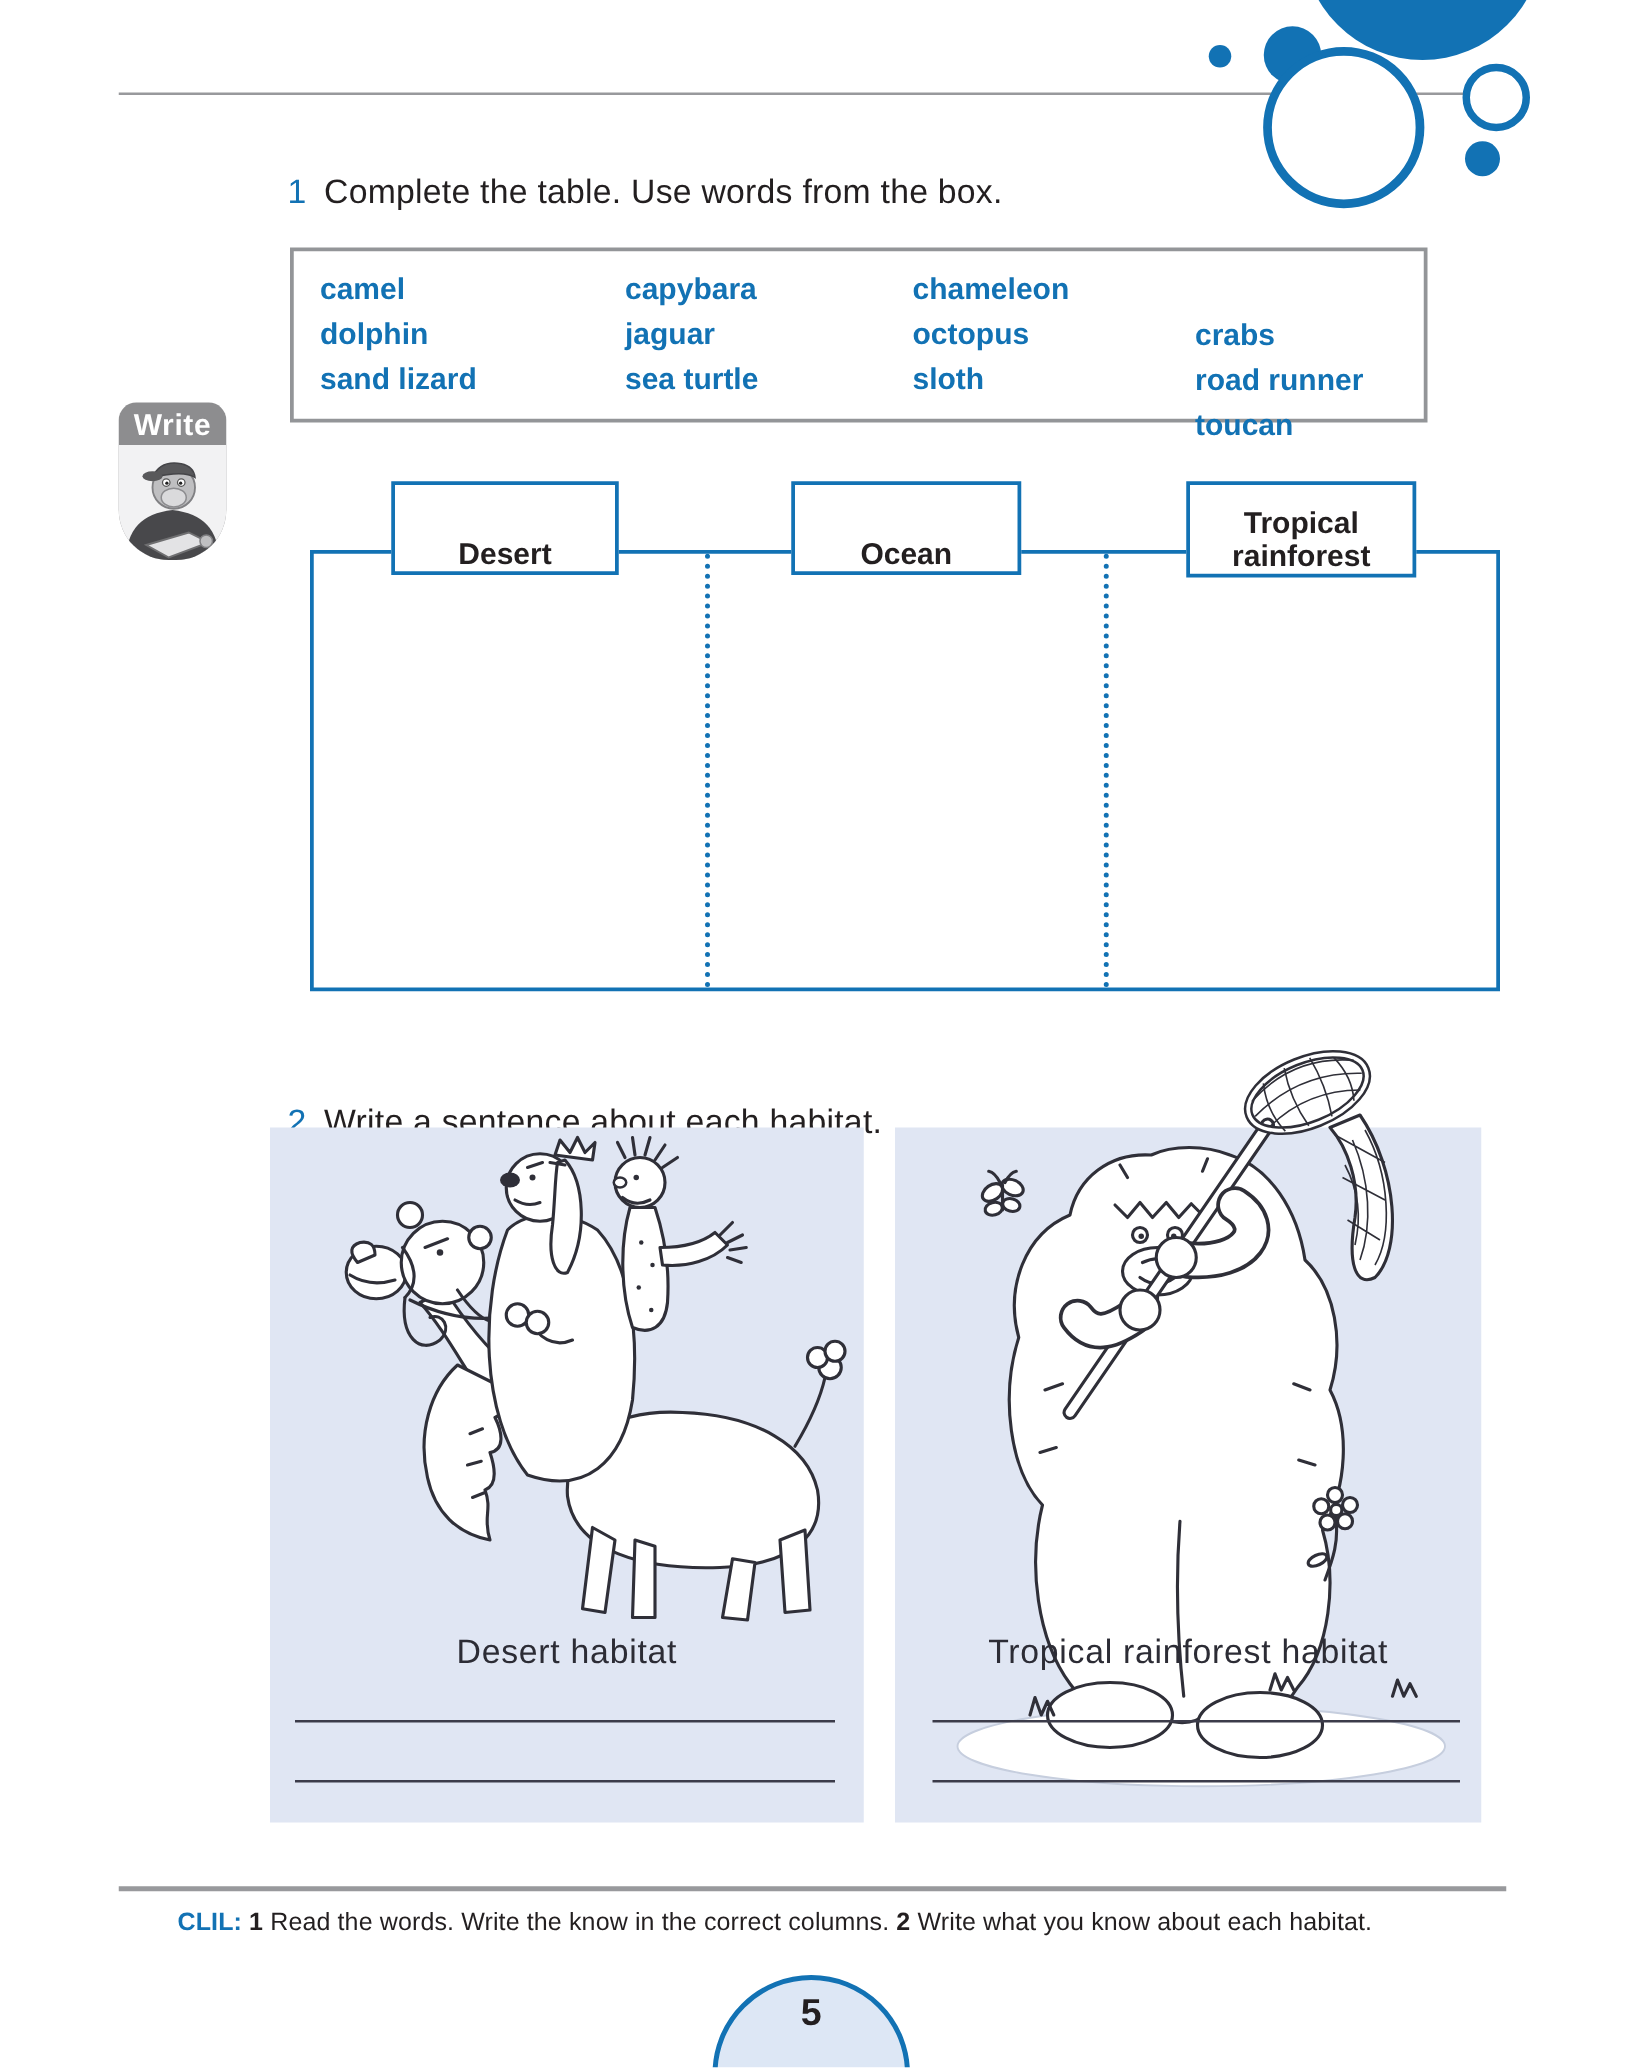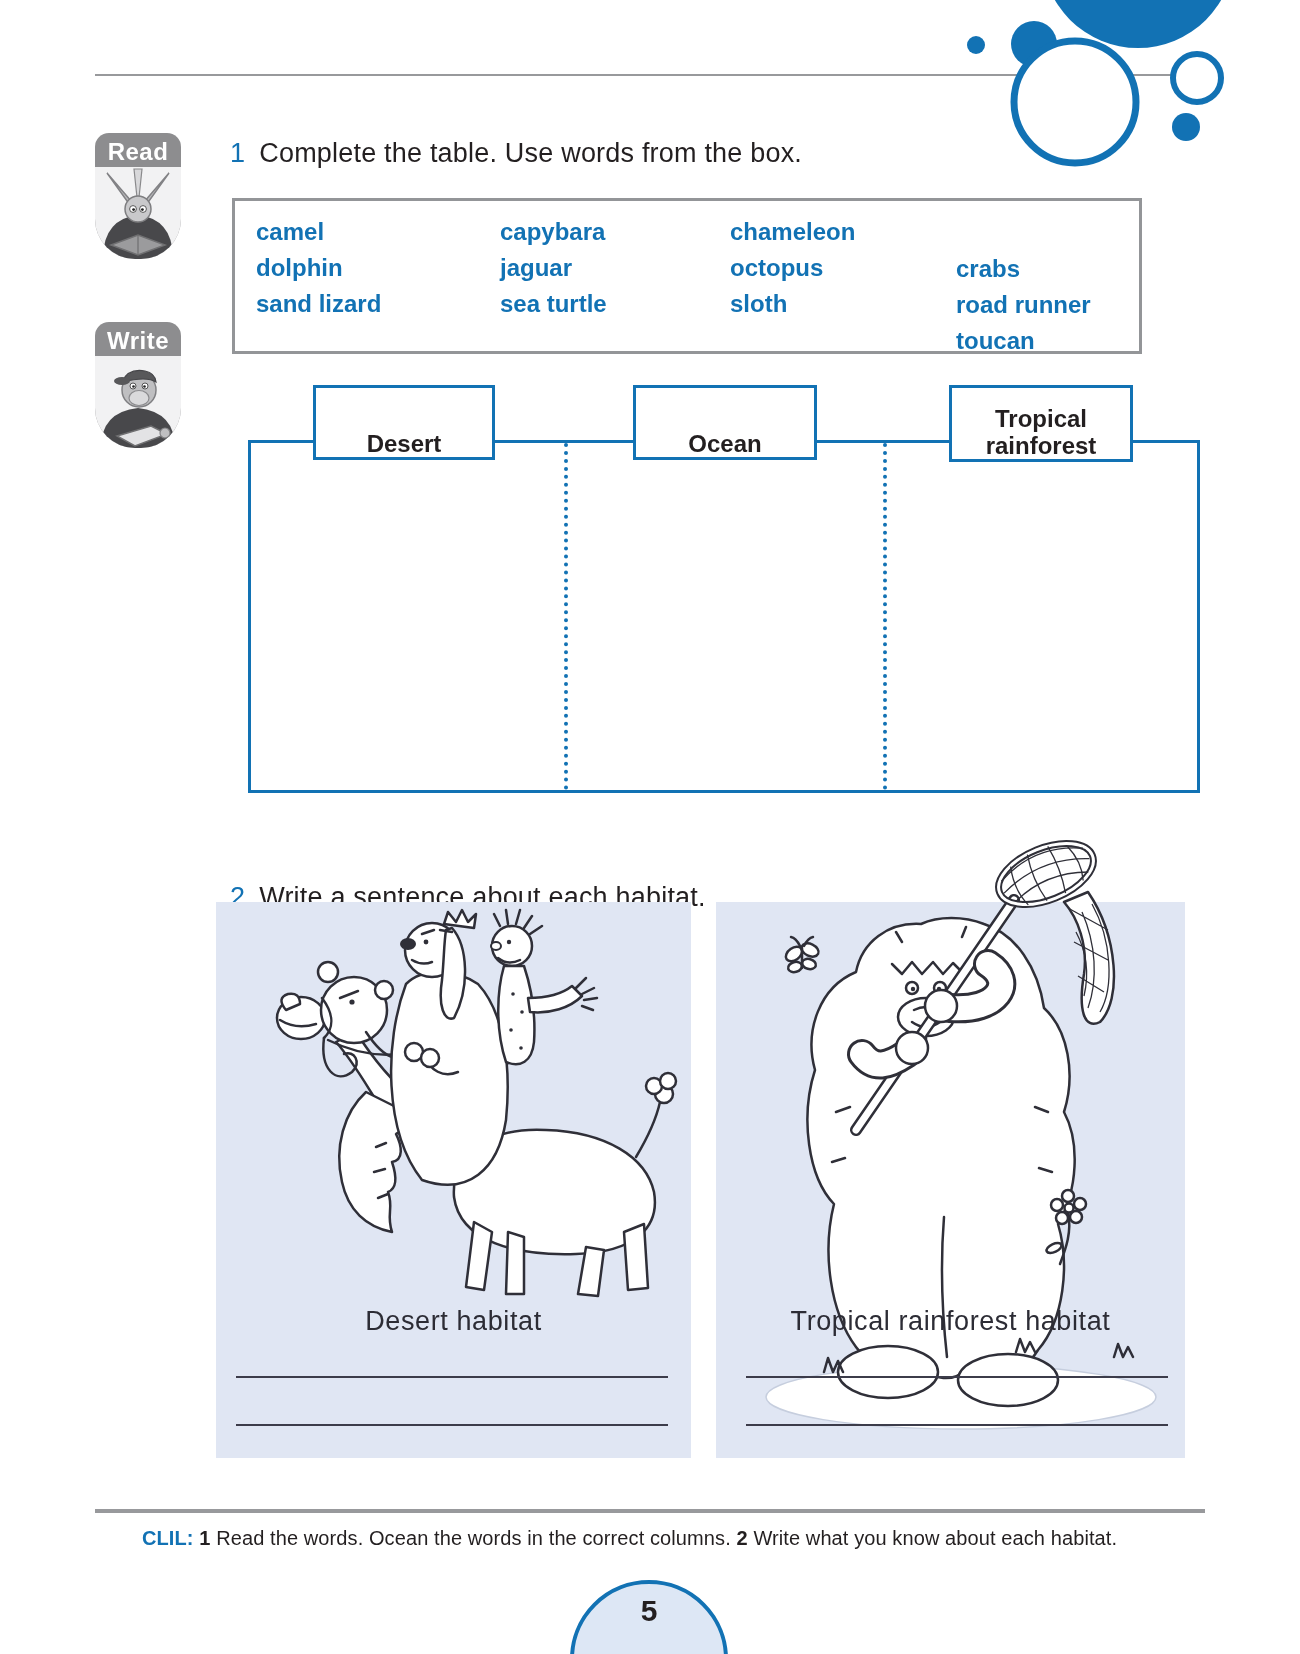--- a/index.html
+++ b/index.html
@@ -11,21 +11,21 @@
   .hrule{position:absolute;left:95px;top:74px;width:1110px;height:2px;background:var(--rule);}
   
   .badge{position:absolute;left:95px;width:86px;height:126px;background:var(--badge);
          border-radius:14px 14px 40px 40px;overflow:hidden;}
   .badge .blabel{display:block;text-align:center;color:#fff;font-weight:bold;font-size:24px;padding-top:5px;letter-spacing:.5px;}
   .badge svg{position:absolute;left:0;top:34px;}
   
   .exhead{position:absolute;left:230px;font-size:27px;font-weight:normal;color:var(--ink);letter-spacing:.2px;}
   .exhead .num{color:var(--accent);margin-right:14px;}
   
-  .wordbox{position:absolute;left:232px;top:198px;width:910px;height:156px;border:3px solid #939598;box-sizing:border-box;}
+  .wordbox{position:absolute;left:232px;top:198px;width:910px;height:140px;border:3px solid #939598;box-sizing:border-box;}
   .wcol{position:absolute;top:13px;font-size:24px;font-weight:bold;color:var(--accent);line-height:36px;}
   .wcol span{display:block;}
   
   .tbl{position:absolute;left:248px;top:440px;width:952px;height:353px;border:3px solid var(--accent);box-sizing:border-box;background:#fff;}
   .dotline{position:absolute;top:0;width:0;height:347px;border-left:4px dotted var(--accent);}
   .colzone{position:absolute;top:0;height:347px;}
   .hdrbox{position:absolute;top:385px;height:75px;background:#fff;border:3px solid var(--accent);box-sizing:border-box;
           display:flex;align-items:flex-end;justify-content:center;text-align:center;
           font-size:24px;font-weight:bold;color:var(--ink);line-height:27px;z-index:3;}
   
@@ -57,37 +57,20 @@
 
   <svg class="deco" width="360" height="175" viewBox="0 0 360 175">
     <circle cx="238" cy="-48" r="96" fill="#1272b4"></circle>
     <circle cx="76" cy="45" r="9" fill="#1272b4"></circle>
     <circle cx="134" cy="44" r="23" fill="#1272b4"></circle>
     <circle cx="175" cy="102" r="61" fill="#ffffff" stroke="#1272b4" stroke-width="7"></circle>
     <circle cx="297" cy="78" r="24" fill="#ffffff" stroke="#1272b4" stroke-width="6"></circle>
     <circle cx="286" cy="127" r="14" fill="#1272b4"></circle>
   </svg>
 
-  <div class="badge" style="top:133px;">
-    <span class="blabel">Read</span>
-    <svg width="86" height="92" viewBox="0 0 86 92">
-      <rect x="0" y="0" width="86" height="92" fill="#f2f2f3"></rect>
-      <path d="M8,92 Q8,52 43,48 Q78,52 78,92 Z" fill="#48484b"></path>
-      <polygon points="43,42 12,6 32,34" fill="#b9b9bb" stroke="#828285" stroke-width="1.5"></polygon>
-      <polygon points="43,42 74,6 54,34" fill="#b9b9bb" stroke="#828285" stroke-width="1.5"></polygon>
-      <polygon points="39,2 47,2 43,40" fill="#d8d8da" stroke="#8a8a8c" stroke-width="1.2"></polygon>
-      <circle cx="43" cy="42" r="13" fill="#c9c9cb" stroke="#7e7e80" stroke-width="1.5"></circle>
-      <circle cx="38" cy="42" r="3.4" fill="#fff" stroke="#555" stroke-width="1"></circle>
-      <circle cx="48" cy="42" r="3.4" fill="#fff" stroke="#555" stroke-width="1"></circle>
-      <circle cx="38.6" cy="42.6" r="1.4" fill="#222"></circle>
-      <circle cx="47.4" cy="42.6" r="1.4" fill="#222"></circle>
-      <path d="M16,78 L43,68 L70,78 L43,88 Z" fill="#9b9b9d" stroke="#6f6f71" stroke-width="1.5"></path>
-      <line x1="43" y1="68" x2="43" y2="88" stroke="#6f6f71" stroke-width="1.2"></line>
-    </svg>
-  </div>
 
   <div class="badge" style="top:293px;margin-top:29px;">
     <span class="blabel">Write</span>
     <svg width="86" height="92" viewBox="0 0 86 92">
       <rect x="0" y="0" width="86" height="92" fill="#f2f2f3"></rect>
       <path d="M6,92 Q6,56 43,52 Q80,56 80,92 Z" fill="#48484b"></path>
       <circle cx="44" cy="34" r="17" fill="#bfbfc1" stroke="#808083" stroke-width="1.5"></circle>
       <ellipse cx="44" cy="42" rx="10" ry="7.5" fill="#dadadc" stroke="#8c8c8f" stroke-width="1.2"></ellipse>
       <circle cx="38" cy="30" r="3" fill="#fff" stroke="#555" stroke-width="1"></circle>
       <circle cx="50" cy="30" r="3" fill="#fff" stroke="#555" stroke-width="1"></circle>
@@ -293,21 +276,21 @@
     </svg>
     <div class="caption">Tropical rainforest habitat</div>
     <div class="wline" style="left:30px;top:474px;width:422px;"></div>
     <div class="wline" style="left:30px;top:522px;width:422px;"></div>
   </div>
 
   <div class="frule"></div>
   <div class="clil">
     <span class="lbl">CLIL:</span>
     <b>1</b>
-    <span>Read the words. Ocean the words in the correct columns.</span>
+    <span>Read the words. Write the know in the correct columns.</span>
     <b>2</b>
     <span>Write what you know about each habitat.</span>
   </div>
 
   <div class="pgcircle"></div>
   <div class="pgnum">5</div>
 
 </div>
 
 </body></html>

